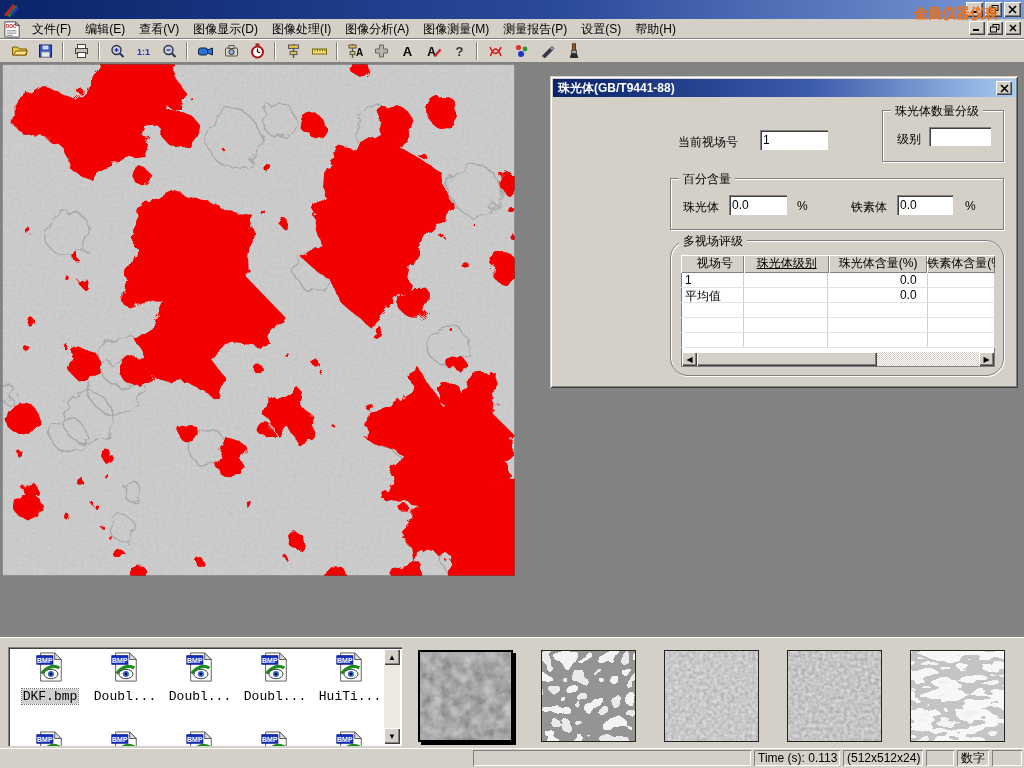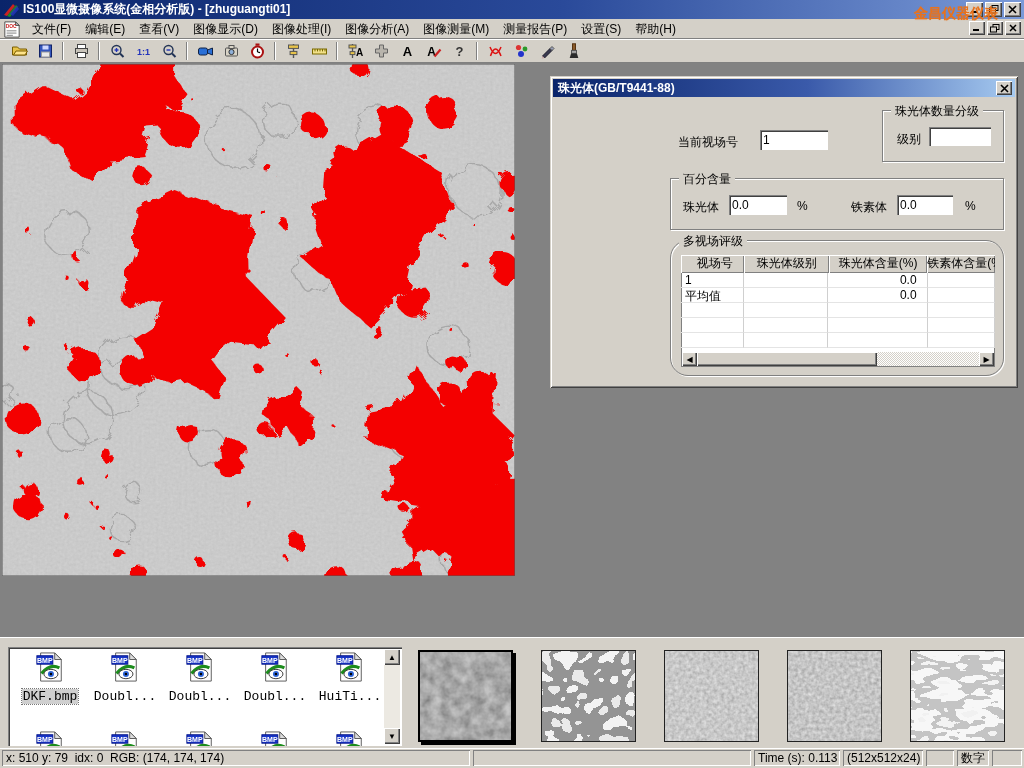--- a/index.html
+++ b/index.html
@@ -55,21 +55,21 @@
     outline:1px dotted #000; outline-offset:-5px; }
   .lbl { position:absolute; white-space:nowrap; }
   input.win { font-size:12px; font-family:"Liberation Sans",sans-serif; padding:1px 3px; }
   #gradegroup { left:332px; top:34px; width:122px; height:52px; }
   #pctgroup { left:120px; top:102px; width:334px; height:52px; }
   #multigroup { left:120px; top:164px; width:334px; height:136px;border-radius:18px; }
   #tablewrap { position:absolute; left:10px; top:14px; width:314px; height:112px; background:#fff;
     box-shadow: inset 1px 1px 0 #808080, inset -1px -1px 0 #808080; overflow:hidden; }
   .trow { display:flex; height:15px; }
   .trow .c { border-right:1px solid #cfcfcf; border-bottom:1px solid #e4e4e4; height:15px; font-size:12px; overflow:hidden; white-space:nowrap; }
-  .c0{width:74px;padding-left:4px;} .c1{width:100px;} .c2{width:116px;text-align:right;padding-right:10px;} .c3{width:80px;}
+  .c0{width:74px;padding-left:4px;} .c1{width:100px;text-decoration:underline;} .c2{width:116px;text-align:right;padding-right:10px;} .c3{width:80px;}
   #thead { display:flex; height:18px; }
   #thead .hc { background:#d4d0c8; box-shadow: inset 1px 1px 0 #ffffff, inset -1px -1px 0 #808080;
     text-align:center; font-size:12px; height:18px; overflow:hidden; white-space:nowrap; }
   #hscroll { position:absolute; left:1px; right:1px; bottom:1px; height:14px; background:#d4d0c8; display:flex; }
   .sbtn { width:15px; height:14px; background:#d4d0c8; box-shadow: inset 1px 1px 0 #ffffff, inset -1px -1px 0 #404040, inset -2px -2px 0 #808080;
     font-size:8px; display:flex; align-items:center; justify-content:center; color:#000; }
   #htrack { flex:1; background:repeating-conic-gradient(#d4d0c8 0 25%, #ffffff 0 50%) 0 0/2px 2px; position:relative; }
   #hthumb { position:absolute; left:0; top:0; height:14px; width:64%; background:#d4d0c8;
     box-shadow: inset 1px 1px 0 #ffffff, inset -1px -1px 0 #404040, inset -2px -2px 0 #808080; }
 
@@ -99,21 +99,20 @@
 <body>
 
 <div id="screen">
 
   <div id="titlebar">
     <svg width="16" height="15" viewBox="0 0 16 15">
       <path d="M1 13 L10 2 L12 4 L4 14 Z" fill="#cc2222"></path>
       <path d="M4 14 L13 3 L15 5 L7 15 Z" fill="#228822"></path>
       <path d="M7 12 L14 4 L16 7 L10 14 Z" fill="#2233bb" opacity="0.85"></path>
     </svg>
-    <span class="ttext">IS100显微摄像系统(金相分析版) - [zhuguangti01]</span>
     <div class="winbtns">
       <div class="wbtn">
           <svg width="9" height="9">
             <rect x="1" y="6" width="6" height="2" fill="#000"></rect>
           </svg>
         </div>
       <div class="wbtn">
           <svg width="10" height="9">
             <rect x="3" y="0.5" width="6" height="5" fill="none" stroke="#000"></rect>
             <rect x="0.5" y="3" width="6" height="5" fill="#d4d0c8" stroke="#000"></rect>
@@ -677,21 +676,20 @@
             <feFuncB type="discrete" tableValues="0.93 0.88 0.93 0.55 0.9 0.85"></feFuncB>
             <feFuncA type="linear" slope="0" intercept="1"></feFuncA>
           </feComponentTransfer>
         </filter>
       <rect width="95" height="92" fill="#ddd"></rect>
         <rect width="95" height="92" filter="url(#t5)"></rect>
     </svg>
   </div>
 
   <div id="statusbar">
-    <div class="spanel" style="left:2px; width:468px;">x: 510 y: 79  idx: 0  RGB: (174, 174, 174)</div>
     <div class="spanel" style="left:473px; width:278px;"></div>
     <div class="spanel" style="left:754px; width:86px;">Time (s): 0.113</div>
     <div class="spanel" style="left:843px; width:80px;">(512x512x24)</div>
     <div class="spanel" style="left:926px; width:28px;"></div>
     <div class="spanel" style="left:957px; width:32px;">数字</div>
     <div class="spanel" style="left:992px; width:30px;"></div>
   </div>
 </div>
 
 </body></html>

